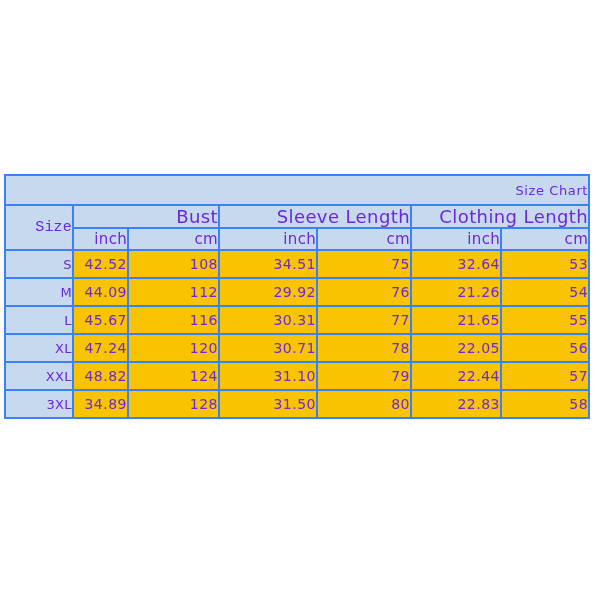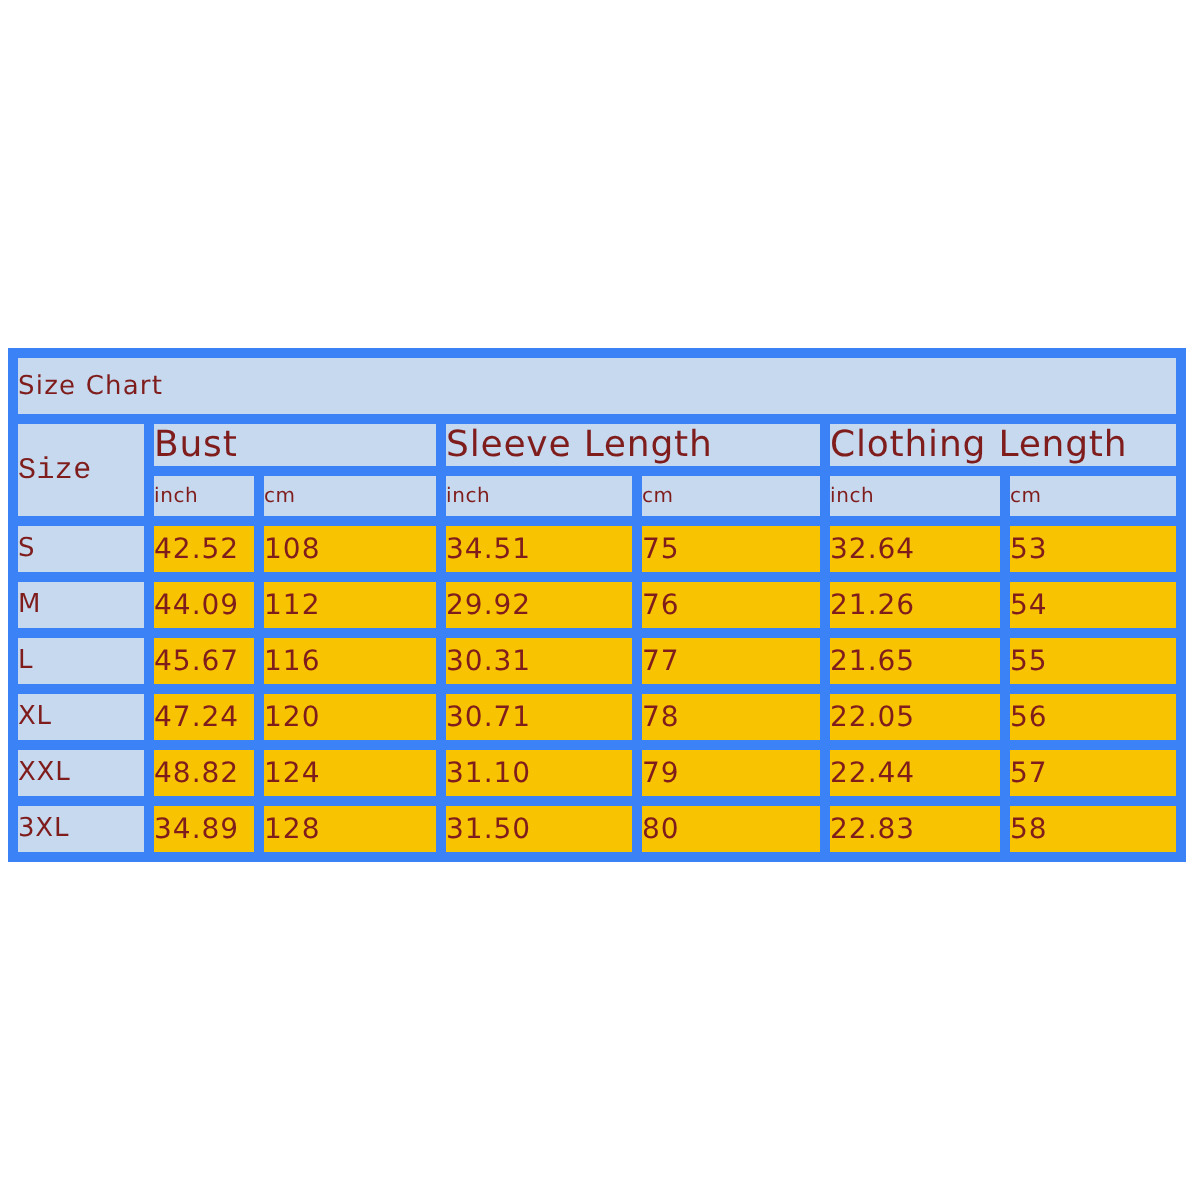--- a/index.html
+++ b/index.html
@@ -26,25 +26,25 @@
 
   table.size-chart {
     width: 584px;
     height: 240px;
     border-collapse: collapse;
     table-layout: fixed;
     border: 1px solid #39393b;
   }
 
   table.size-chart td {
-    border: 5px solid #3b82f6;
-    text-align: left;
+    border: 2px solid #3b82f6;
+    text-align: right;
     vertical-align: middle;
     padding: 0;
-    color: #7f1d1d;
+    color: #6d28d9;
     white-space: nowrap;
     overflow: hidden;
   }
 
   
   .c-blue {
     background: #c6d9ef;
   }
   .c-gold {
     background: #f8c300;
@@ -60,21 +60,21 @@
     font-size: 18px;
     letter-spacing: 0.4px;
     height: 21px;
   }
   .size-corner-cell {
     font-size: 15px;
     letter-spacing: 0.2px;
     font-family: Liberation Mono, monospace;
   }
   .unit-cell {
-    font-size: 10px;
+    font-size: 15px;
     letter-spacing: 0.3px;
     height: 20px;
   }
   .size-cell {
     font-size: 13px;
     letter-spacing: 0.4px;
   }
   .value-cell {
     font-size: 14px;
     letter-spacing: 0.5px;

